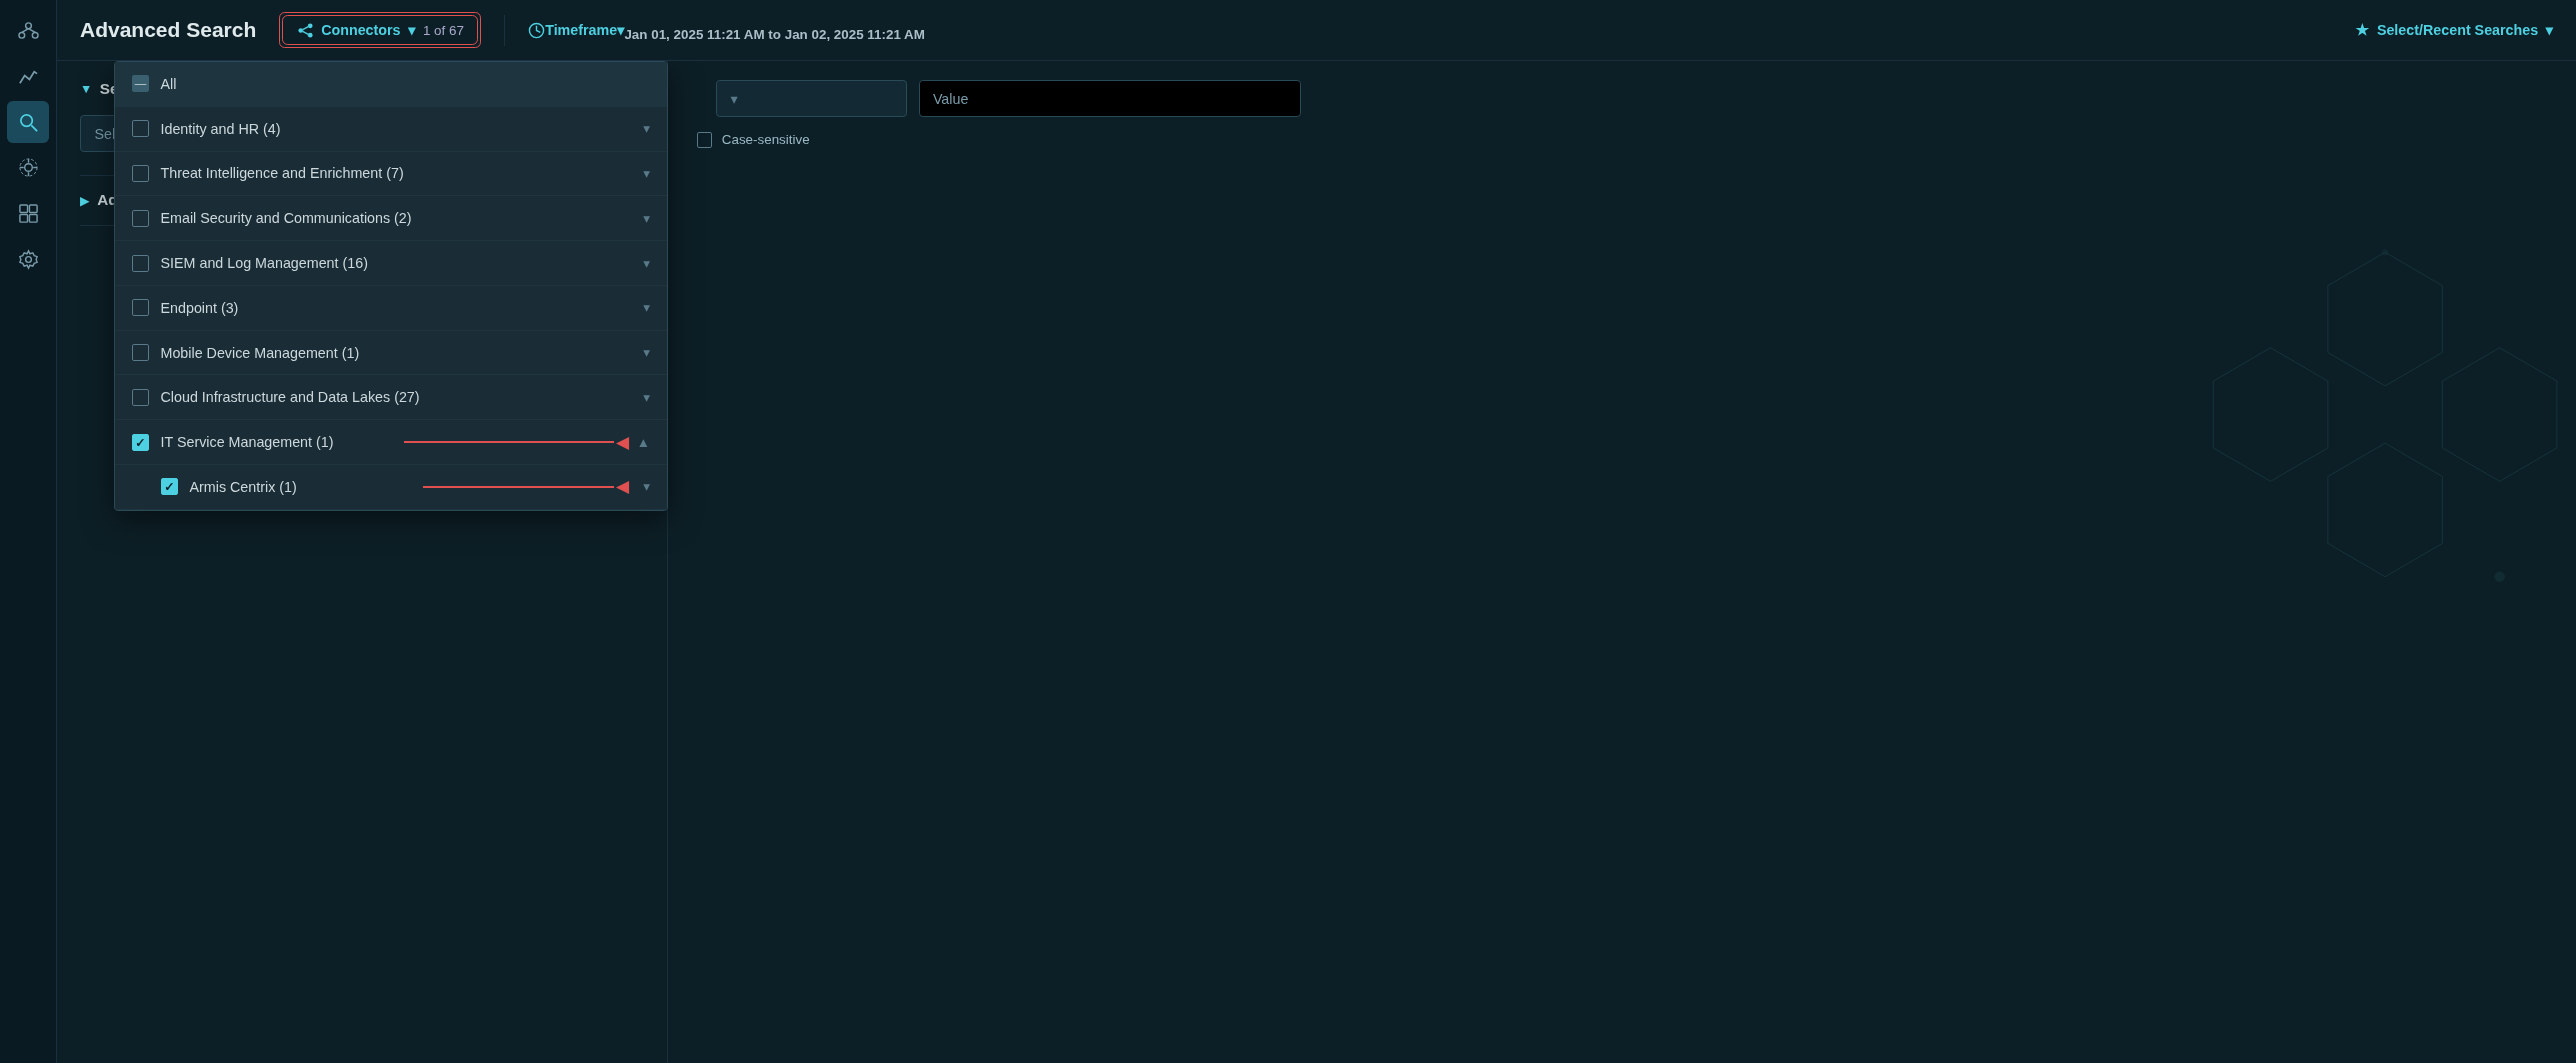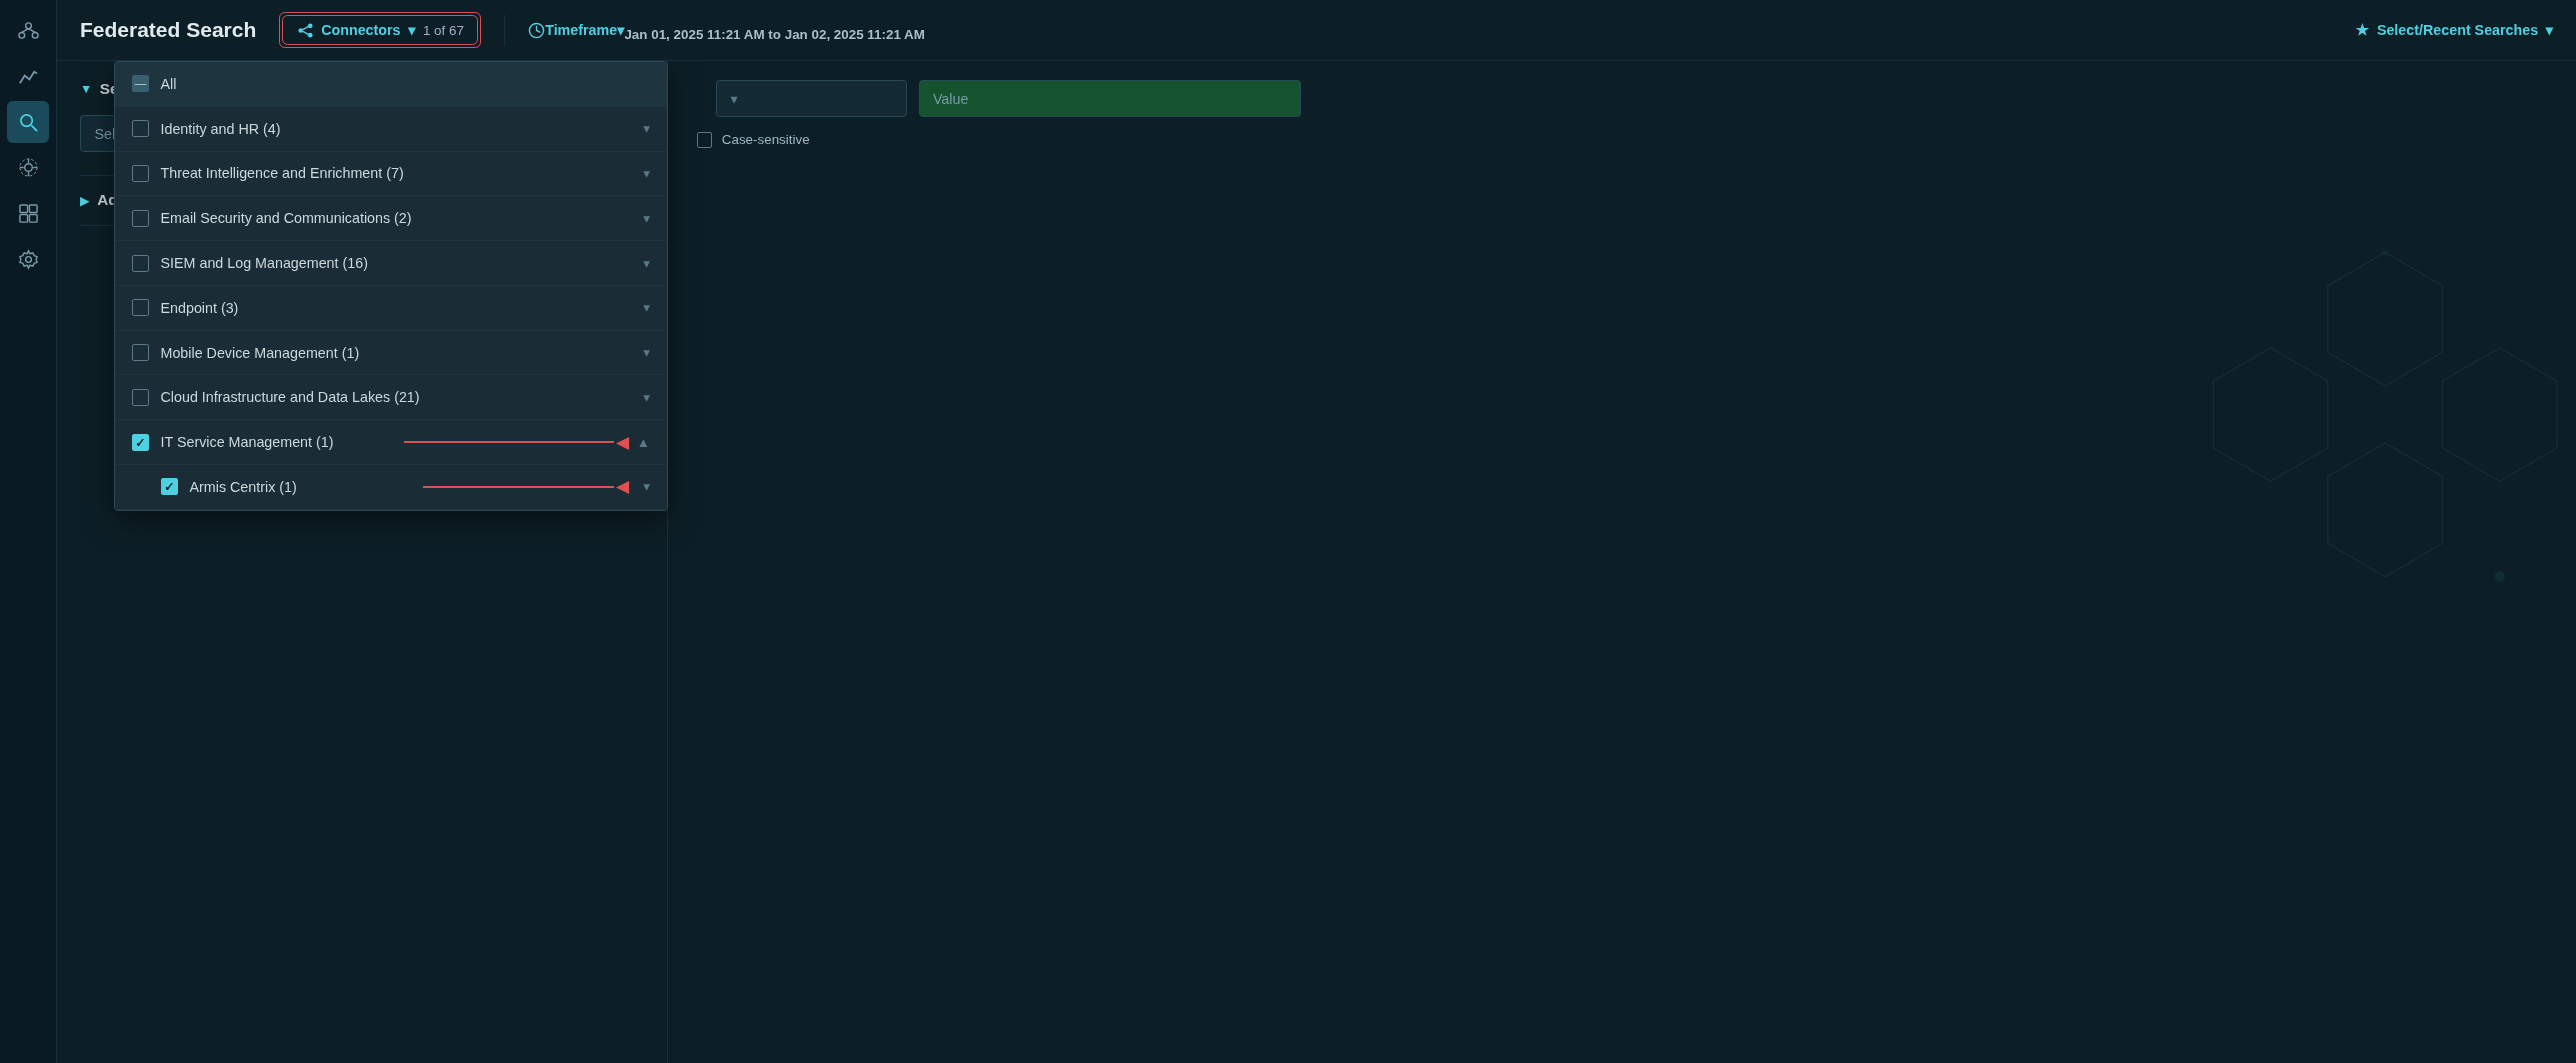--- a/index.html
+++ b/index.html
@@ -358,21 +358,21 @@
     <svg width="21" height="21" viewBox="0 0 22 22" fill="none">
       <circle cx="11" cy="11" r="3" stroke="#7a9baa" stroke-width="1.5"></circle>
       <path d="M11 2 L12.5 5 L15.5 4 L17 7 L20 8 L19 11 L20 14 L17 15 L15.5 18 L12.5 17 L11 20 L9.5 17 L6.5 18 L5 15 L2 14 L3 11 L2 8 L5 7 L6.5 4 L9.5 5 Z" stroke="#7a9baa" stroke-width="1.5" fill="none"></path>
     </svg>
   </div>
 </div>
 
 <div class="main">
 
   <div class="topbar">
-    <span class="topbar-title">Federated Search</span>
+    <span class="topbar-title">Advanced Search</span>
 
     <div class="connectors-wrapper">
       <button class="connectors-btn">
         <svg width="17" height="17" viewBox="0 0 18 18" fill="none">
           <circle cx="4" cy="9" r="2.5" fill="#4dd0e1"></circle>
           <circle cx="14" cy="4" r="2.5" fill="#4dd0e1"></circle>
           <circle cx="14" cy="14" r="2.5" fill="#4dd0e1"></circle>
           <line x1="6" y1="8" x2="12" y2="5" stroke="#4dd0e1" stroke-width="1.5"></line>
           <line x1="6" y1="10" x2="12" y2="13" stroke="#4dd0e1" stroke-width="1.5"></line>
         </svg>
@@ -477,21 +477,21 @@
       </div>
 
       <div class="dropdown-item">
         <div class="checkbox"></div>
         <span class="item-label">Mobile Device Management (1)</span>
         <span class="chevron-right">▾</span>
       </div>
 
       <div class="dropdown-item">
         <div class="checkbox"></div>
-        <span class="item-label">Cloud Infrastructure and Data Lakes (21)</span>
+        <span class="item-label">Cloud Infrastructure and Data Lakes (27)</span>
         <span class="chevron-right">▾</span>
       </div>
 
       <div class="dropdown-item" style="position:relative;">
         <div class="checkbox checked">
           <span style="color:#0d1f26; font-size:12.4px; font-weight:bold;">✓</span>
         </div>
         <span class="item-label">IT Service Management (1)</span>
 
         <div style="position:absolute; right:38px; display:flex; align-items:center; pointer-events:none;">
@@ -514,21 +514,21 @@
         <span class="chevron-right">▾</span>
       </div>
 
     </div>
 
     <div class="right-area">
       <div class="field-row">
         <div style="background:#132a35; border:1px solid #2a4a58; border-radius:3.8px; padding:9.5px 13.4px; color:#7a9baa; font-size:14.3px; width:191px; margin-left:19px;">
           <span style="color:#5a7a8a;">▾</span>
         </div>
-        <div style="background:#14532d; border:1px solid #2a4a58; border-radius:3.8px; padding:9.5px 13.4px; color:#7a9baa; font-size:14.3px; width:382px;">
+        <div style="background:#000000; border:1px solid #2a4a58; border-radius:3.8px; padding:9.5px 13.4px; color:#7a9baa; font-size:14.3px; width:382px;">
           <span>Value</span>
         </div>
       </div>
       <div class="case-sensitive-row" style="">
         <div class="checkbox-small" style="width:15.3px; height:15.3px; border:1.9px solid #5a7a8a; border-radius:1.9px;"></div>
         <span class="label" style="font-size:13.4px; color:#9ab8c4;">Case-sensitive</span>
       </div>
     </div>
 
   </div>

